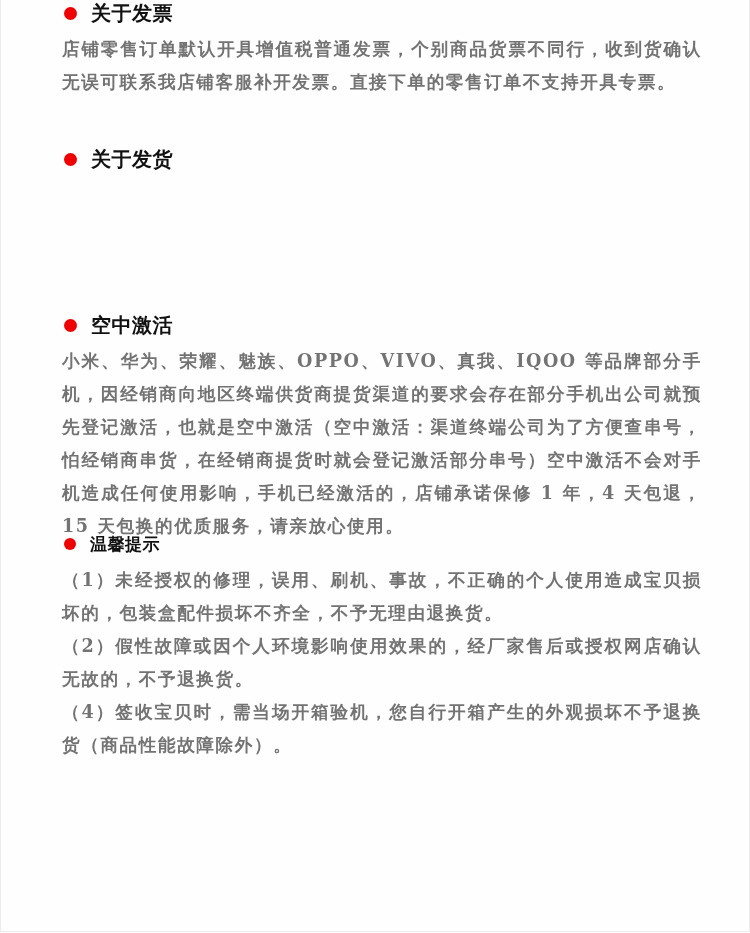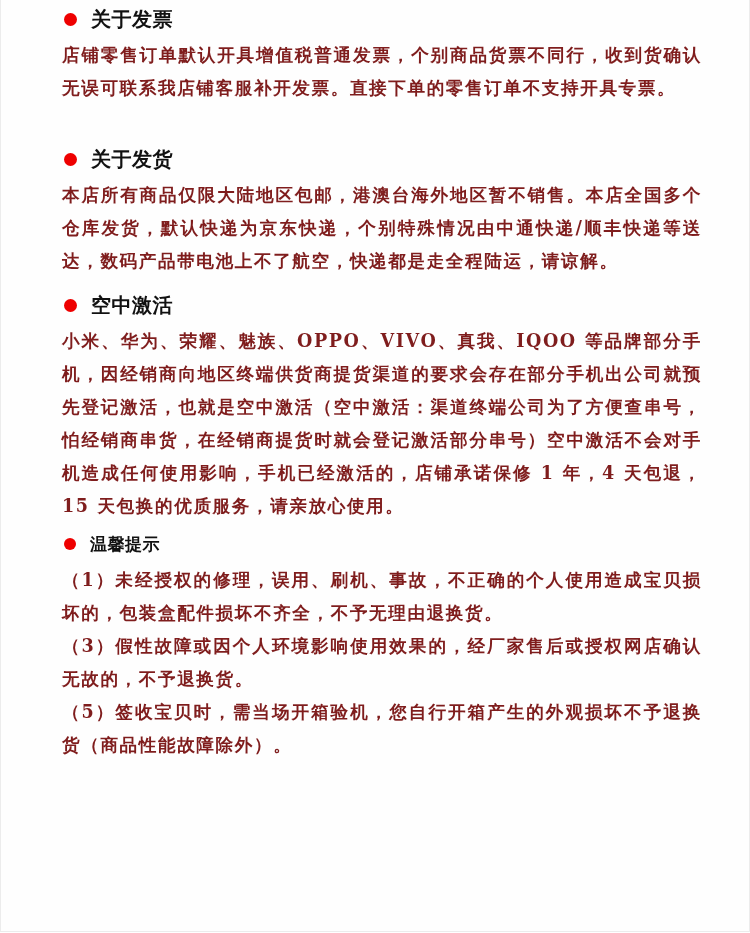--- a/index.html
+++ b/index.html
@@ -46,64 +46,61 @@
       margin-right: 14px;
       margin-left: 2px;
       flex: 0 0 auto;
     }
     .body-text {
       margin-top: 6px;
       font-size: 17.6px;
       line-height: 33px;
       letter-spacing: 1.6px;
       text-align: justify;
-      color: #7f1d1d;
+      color: #737373;
       font-weight: 600;
     }
     .body-text p { margin: 0; }
     .tip { margin: 0; }
   </style>
 </head>
 <body>
 
 <div class="frame"></div>
 
-<div class="section" style="top:6px;">
+<div class="section" style="top:0;">
   <div class="heading">
     <span class="dot" style="background: rgb(238, 0, 0);"></span>
     <span>关于发票</span>
   </div>
   <div class="body-text">
     <p>店铺零售订单默认开具增值税普通发票，个别商品货票不同行，收到货确认无误可联系我店铺客服补开发票。直接下单的零售订单不支持开具专票。</p>
   </div>
 </div>
 
 <div class="section" style="top:146px;">
   <div class="heading">
     <span class="dot" style="background: rgb(238, 0, 0);"></span>
     <span>关于发货</span>
   </div>
-  <div class="body-text">
-    <p>本店所有商品仅限大陆地区包邮，港澳台海外地区暂不销售。本店全国多个仓库发货，默认快递为京东快递，个别特殊情况由中通快递/顺丰快递等送达，数码产品带电池上不了航空，快递都是走全程陆运，请谅解。</p>
-  </div>
 </div>
 
-<div class="section" style="top:292px;">
+<div class="section" style="top:312px;">
   <div class="heading">
     <span class="dot" style="background: rgb(238, 0, 0);"></span>
     <span>空中激活</span>
   </div>
   <div class="body-text">
     <p>小米、华为、荣耀、魅族、OPPO、VIVO、真我、IQOO 等品牌部分手机，因经销商向地区终端供货商提货渠道的要求会存在部分手机出公司就预先登记激活，也就是空中激活（空中激活：渠道终端公司为了方便查串号，怕经销商串货，在经销商提货时就会登记激活部分串号）空中激活不会对手机造成任何使用影响，手机已经激活的，店铺承诺保修 1 年，4 天包退，15 天包换的优质服务，请亲放心使用。</p>
   </div>
 </div>
 
 <div class="section" style="top:531px;">
   <div class="heading small">
     <span class="dot" style="width: 12px; height: 12px; background: rgb(238, 0, 0);"></span>
     <span>温馨提示</span>
   </div>
   <div class="body-text">
     <p class="tip">（1）未经授权的修理，误用、刷机、事故，不正确的个人使用造成宝贝损坏的，包装盒配件损坏不齐全，不予无理由退换货。</p>
-    <p class="tip">（3）假性故障或因个人环境影响使用效果的，经厂家售后或授权网店确认无故的，不予退换货。</p>
-    <p class="tip">（5）签收宝贝时，需当场开箱验机，您自行开箱产生的外观损坏不予退换货（商品性能故障除外）。</p>
+    <p class="tip">（2）假性故障或因个人环境影响使用效果的，经厂家售后或授权网店确认无故的，不予退换货。</p>
+    <p class="tip">（4）签收宝贝时，需当场开箱验机，您自行开箱产生的外观损坏不予退换货（商品性能故障除外）。</p>
   </div>
 </div>
 
 </body></html>

